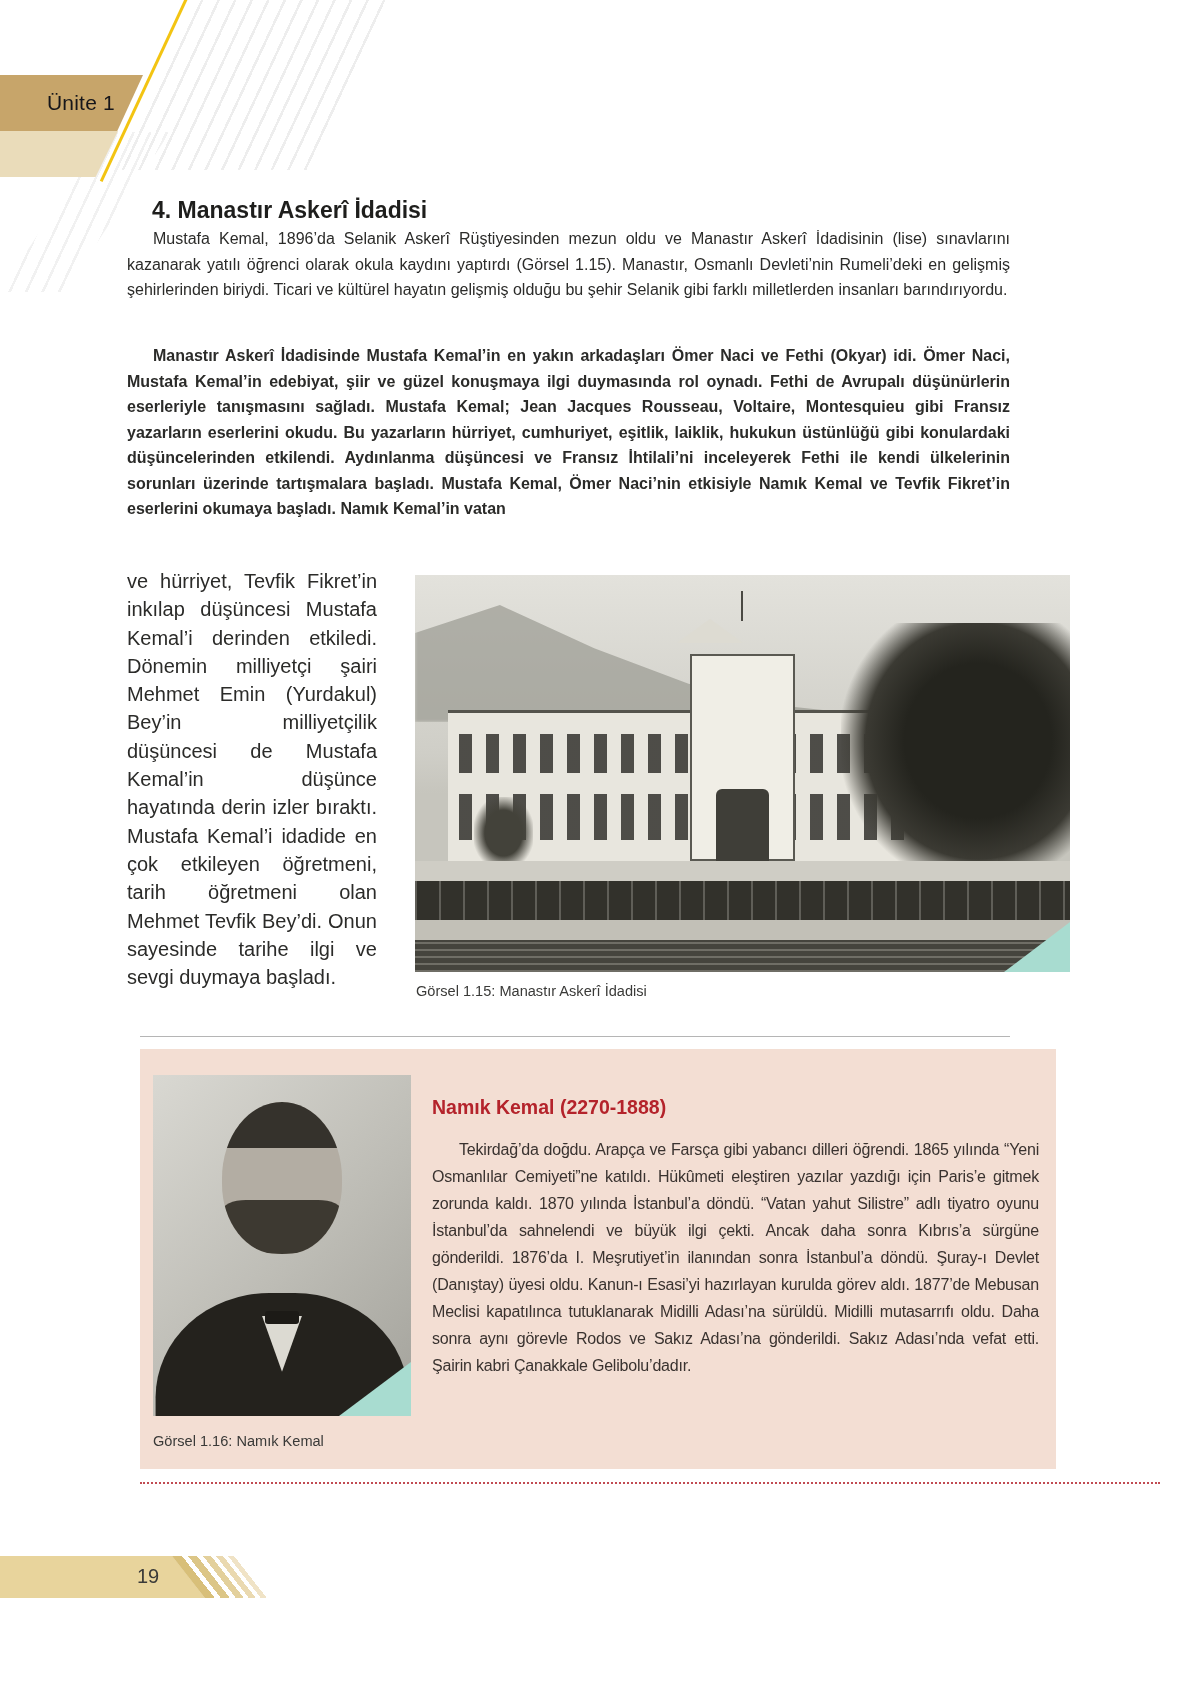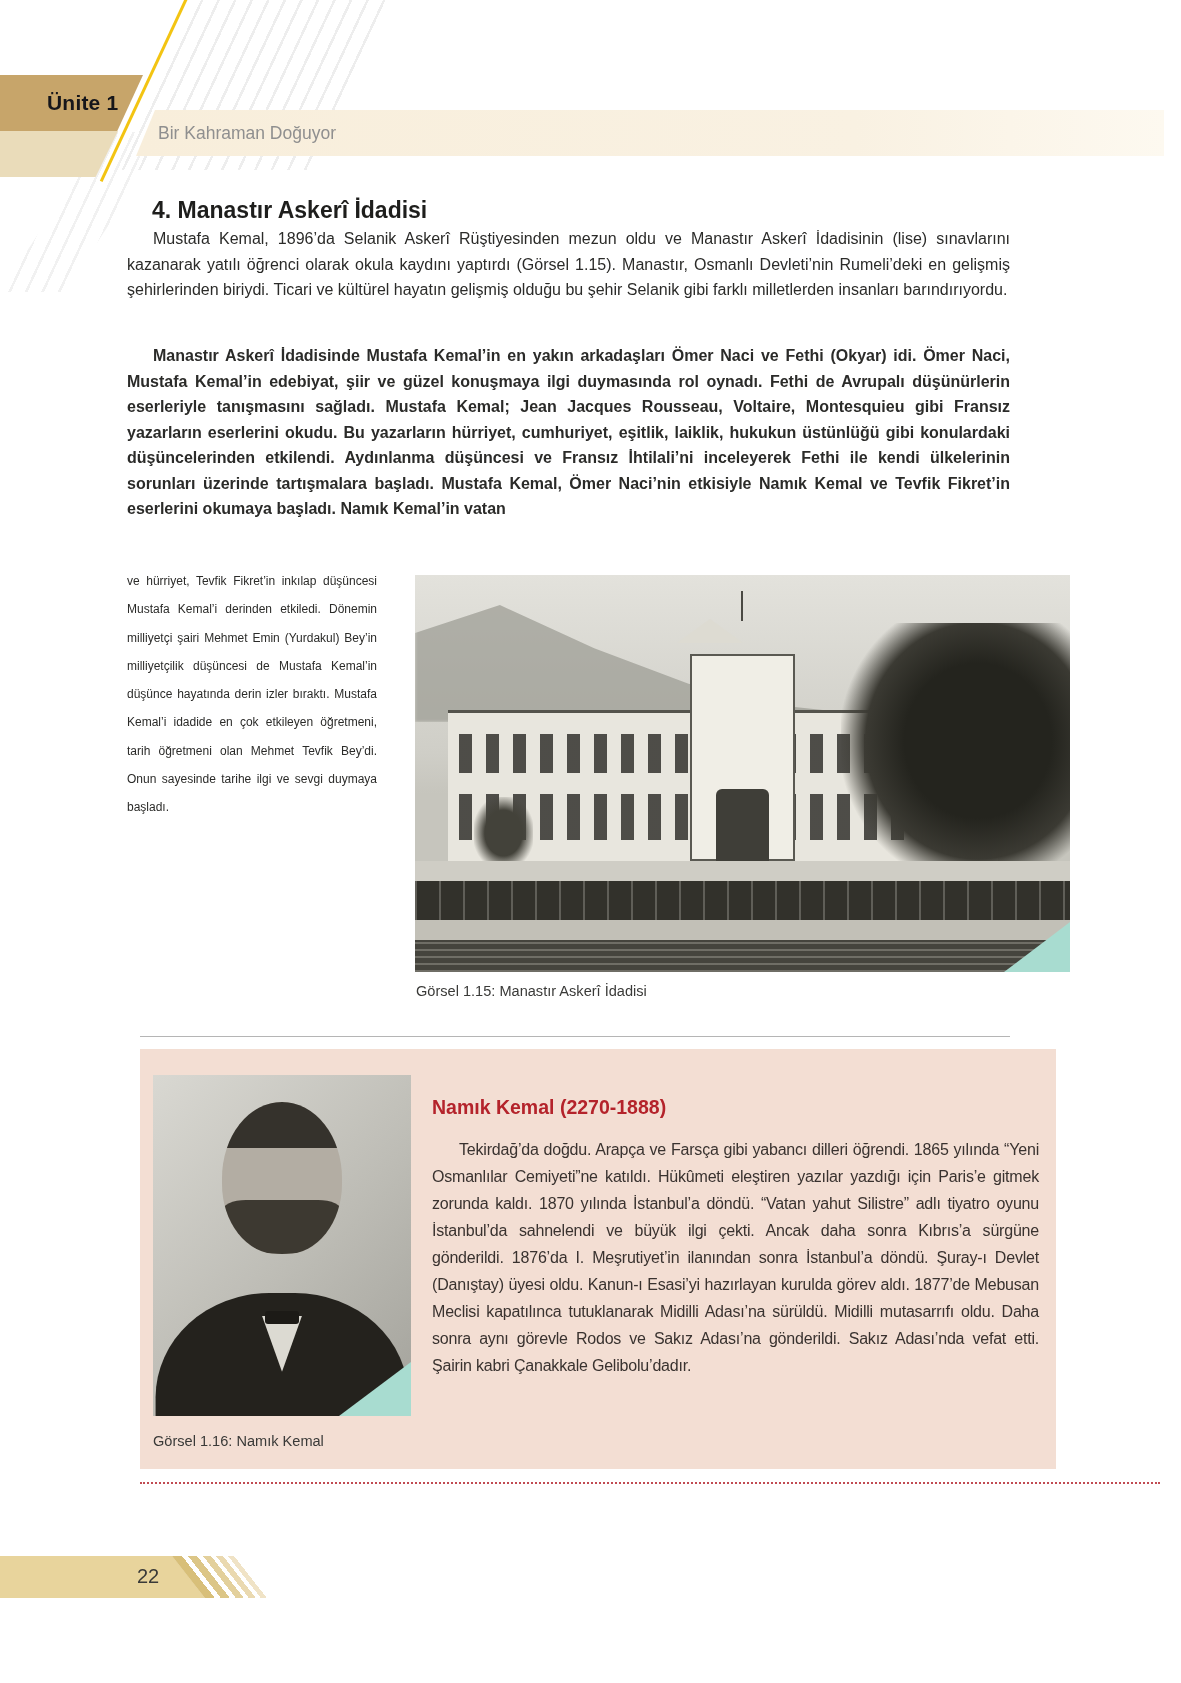--- a/index.html
+++ b/index.html
@@ -20,21 +20,21 @@
   }
   .gold-line{
     position:absolute;left:143px;top:-14px;width:3px;height:205px;
     background:#f3c412;transform:rotate(25deg);
   }
   .unit-banner{
     position:absolute;left:0;top:75px;width:143px;height:56px;background:#c7a56a;
     clip-path:polygon(0 0,100% 0,82% 100%,0 100%);
   }
   .unit-banner span{
-    display:block;line-height:56px;padding-left:47px;font-size:21px;font-weight:bold;color:#16161a;
+    display:block;line-height:56px;padding-left:47px;font-size:21px;font-weight:normal;color:#16161a;
     letter-spacing:0.2px;
   }
   .unit-banner-sub{
     position:absolute;left:0;top:131px;width:118px;height:46px;background:#eadcba;
     clip-path:polygon(0 0,100% 0,81% 100%,0 100%);
   }
   .chapter-band{
     position:absolute;left:136px;top:110px;width:1028px;height:46px;
     background:linear-gradient(90deg,#f8eedb 0%,#f9f1e2 70%,#fdf9f0 100%);
     clip-path:polygon(19px 0,100% 0,100% 100%,0 100%);
@@ -46,21 +46,21 @@
   .section-heading{
     position:absolute;left:152px;top:197px;font-size:23px;font-weight:bold;color:#1e1e1c;
   }
   .para{
     position:absolute;left:127px;width:883px;font-size:16px;line-height:25.5px;
     text-align:justify;color:#2b2b29;text-indent:26px;
   }
   .para.p1{top:226px;}
   .para.p2{top:343px;font-weight:bold;}
   .col-text{
-    position:absolute;left:127px;top:567px;width:250px;font-size:12px;line-height:28.3px;
+    position:absolute;left:127px;top:567px;width:250px;font-size:20px;line-height:28.3px;
     text-align:justify;color:#2b2b29;
   }
   
   .photo{
     position:absolute;left:415px;top:575px;width:655px;height:397px;overflow:hidden;
     background:linear-gradient(#e3e2dc 0%,#cfcec7 45%,#c6c5bd 55%);
   }
   .ph-mountain{
     position:absolute;left:0;top:5%;width:72%;height:32%;
     background:#9b9a92;opacity:.7;filter:blur(1.5px);
@@ -170,23 +170,20 @@
 
   <div class="stripes-top"></div>
   <div class="stripes-top2"></div>
   <div class="gold-line"></div>
 
   <div class="unit-banner">
     <span>Ünite 1</span>
   </div>
   <div class="unit-banner-sub"></div>
 
-  <div class="chapter-band">
-    <span>Bir Kahraman Doğuyor</span>
-  </div>
 
   <div class="section-heading">4. Manastır Askerî İdadisi</div>
   <div class="para p1">Mustafa Kemal, 1896’da Selanik Askerî Rüştiyesinden mezun oldu ve Manastır Askerî İdadisinin (lise) sınavlarını kazanarak yatılı öğrenci olarak okula kaydını yaptırdı (Görsel 1.15). Manastır, Osmanlı Devleti’nin Rumeli’deki en gelişmiş şehirlerinden biriydi. Ticari ve kültürel hayatın gelişmiş olduğu bu şehir Selanik gibi farklı milletlerden insanları barındırıyordu.</div>
   <div class="para p2">Manastır Askerî İdadisinde Mustafa Kemal’in en yakın arkadaşları Ömer Naci ve Fethi (Okyar) idi. Ömer Naci, Mustafa Kemal’in edebiyat, şiir ve güzel konuşmaya ilgi duymasında rol oynadı. Fethi de Avrupalı düşünürlerin eserleriyle tanışmasını sağladı. Mustafa Kemal; Jean Jacques Rousseau, Voltaire, Montesquieu gibi Fransız yazarların eserlerini okudu. Bu yazarların hürriyet, cumhuriyet, eşitlik, laiklik, hukukun üstünlüğü gibi konulardaki düşüncelerinden etkilendi. Aydınlanma düşüncesi ve Fransız İhtilali’ni inceleyerek Fethi ile kendi ülkelerinin sorunları üzerinde tartışmalara başladı. Mustafa Kemal, Ömer Naci’nin etkisiyle Namık Kemal ve Tevfik Fikret’in eserlerini okumaya başladı. Namık Kemal’in vatan</div>
   <div class="col-text">ve hürriyet, Tevfik Fikret’in inkılap düşüncesi Mustafa Kemal’i derinden etkiledi. Dönemin milliyetçi şairi Mehmet Emin (Yurdakul) Bey’in milliyetçilik düşüncesi de Mustafa Kemal’in düşünce hayatında derin izler bıraktı. Mustafa Kemal’i idadide en çok etkileyen öğretmeni, tarih öğretmeni olan Mehmet Tevfik Bey’di. Onun sayesinde tarihe ilgi ve sevgi duymaya başladı.</div>
 
   <div class="photo">
     <div class="ph-mountain"></div>
     <div class="ph-building">
       <div class="ph-wrow r1"></div>
@@ -221,15 +218,15 @@
     </div>
   </div>
   <div class="bio-title">Namık Kemal (2270-1888)</div>
   <div class="bio-text">Tekirdağ’da doğdu. Arapça ve Farsça gibi yabancı dilleri öğrendi. 1865 yılında “Yeni Osmanlılar Cemiyeti”ne katıldı. Hükûmeti eleştiren yazılar yazdığı için Paris’e gitmek zorunda kaldı. 1870 yılında İstanbul’a döndü. “Vatan yahut Silistre” adlı tiyatro oyunu İstanbul’da sahnelendi ve büyük ilgi çekti. Ancak daha sonra Kıbrıs’a sürgüne gönderildi. 1876’da I. Meşrutiyet’in ilanından sonra İstanbul’a döndü. Şuray-ı Devlet (Danıştay) üyesi oldu. Kanun-ı Esasi’yi hazırlayan kurulda görev aldı. 1877’de Mebusan Meclisi kapatılınca tutuklanarak Midilli Adası’na sürüldü. Midilli mutasarrıfı oldu. Daha sonra aynı görevle Rodos ve Sakız Adası’na gönderildi. Sakız Adası’nda vefat etti. Şairin kabri Çanakkale Gelibolu’dadır.</div>
   <div class="fig-caption cap2">Görsel 1.16: Namık Kemal</div>
 
   <div class="rule-dotted"></div>
 
   <div class="page-band"></div>
   <div class="page-band-stripes"></div>
-  <div class="page-number">22</div>
+  <div class="page-number">19</div>
 
 </div>
 
 </body></html>

